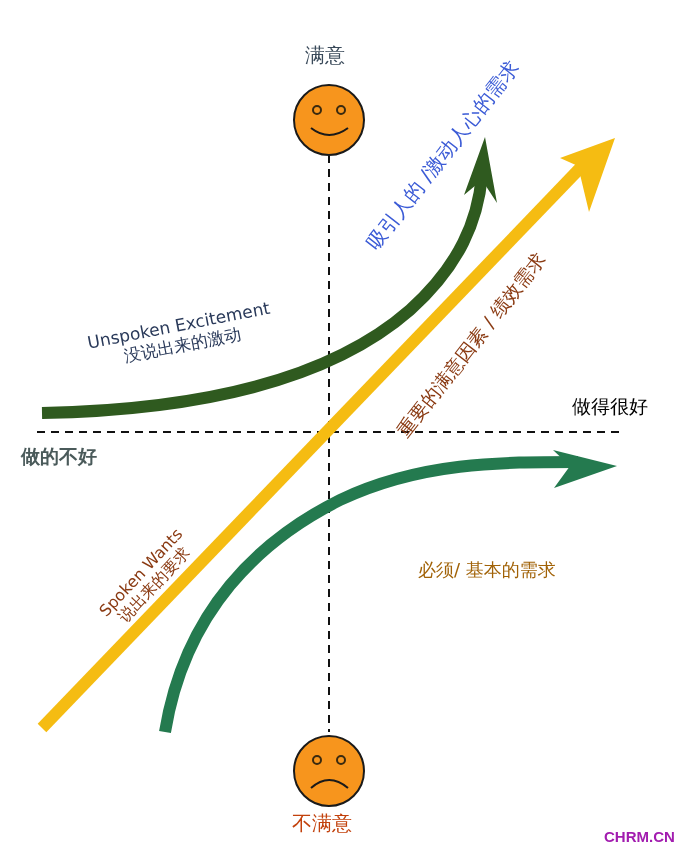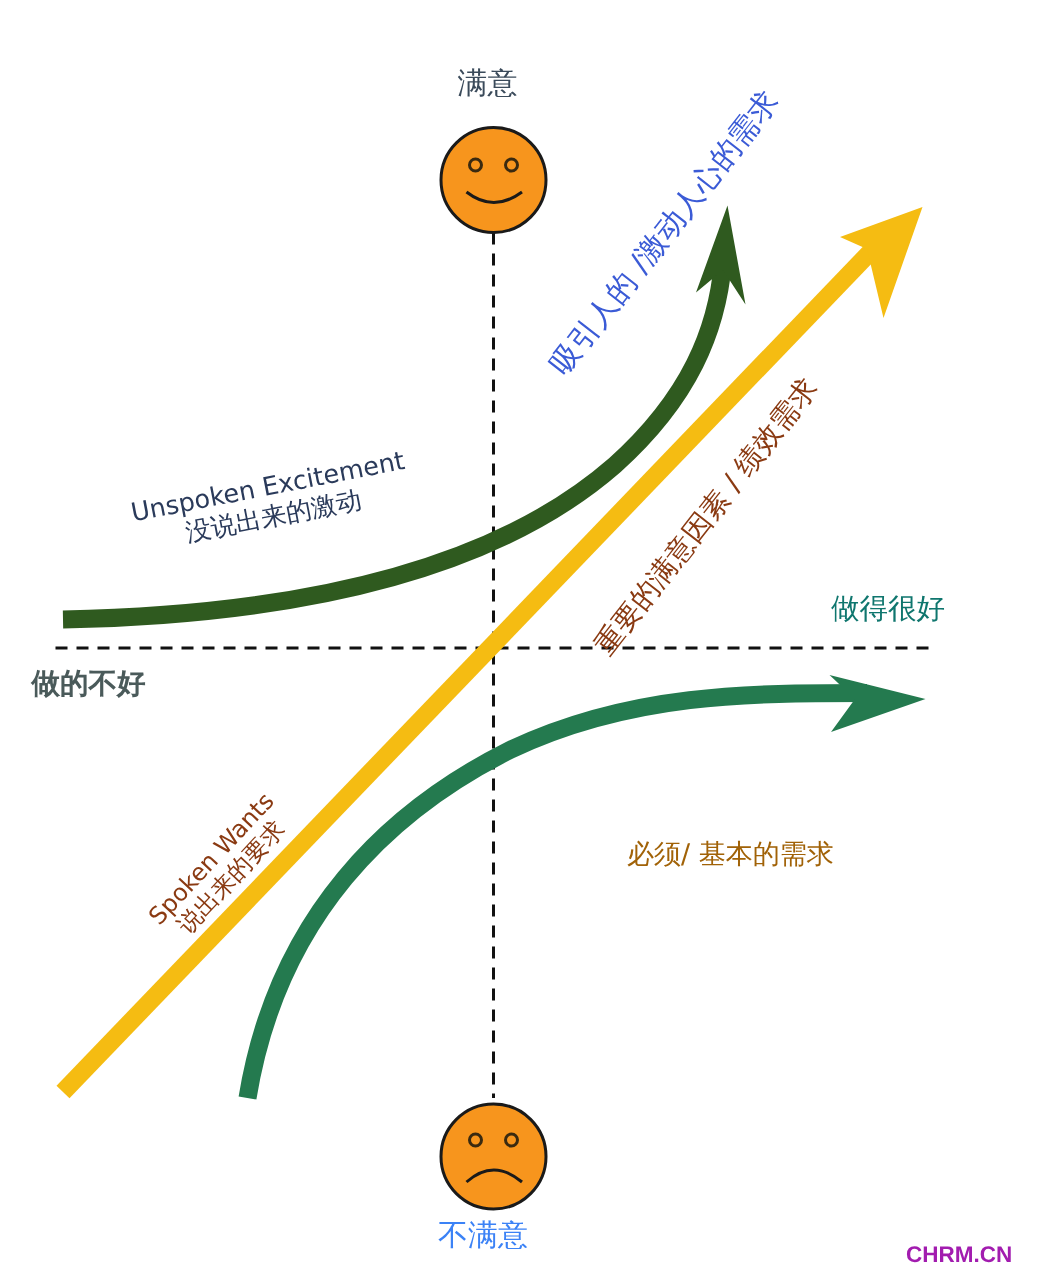--- a/index.html
+++ b/index.html
@@ -43,23 +43,23 @@
 
     <g>
       <circle cx="329" cy="771" r="35" fill="#f7951d" stroke="#1a1a1a" stroke-width="2"></circle>
       <circle cx="317" cy="760" r="4" fill="none" stroke="#3a2a10" stroke-width="2"></circle>
       <circle cx="341" cy="760" r="4" fill="none" stroke="#3a2a10" stroke-width="2"></circle>
       <path d="M 311 788 Q 329 772 348 788" fill="none" stroke="#1a1a1a" stroke-width="2"></path>
     </g>
   </svg>
 
   <div class="lbl" style="left:305px; top:44px; font-size:20px; color:#3a4a5a;">满意</div>
-  <div class="lbl" style="left:292px; top:812px; font-size:20px; color:#3b82f6;">不满意</div>
+  <div class="lbl" style="left:292px; top:812px; font-size:20px; color:#c2410c;">不满意</div>
   <div class="lbl" style="left:21px; top:446px; font-size:19px; font-weight:bold; color:#4a5a5a;">做的不好</div>
-  <div class="lbl" style="left:554px; top:396px; font-size:19px; color:#0f766e;">做得很好</div>
+  <div class="lbl" style="left:572px; top:396px; font-size:19px; color:#000000;">做得很好</div>
 
   <div class="lbl rot" style="left:86px; top:334px; transform: rotate(-11deg); color:#2a3a5a; text-align:center;">
     <div style="font-size:17px;">Unspoken Excitement</div>
     <div style="font-size:17px;">没说出来的激动</div>
   </div>
   <div class="lbl rot" style="left:362px; top:240px; transform: rotate(-52deg); font-size:20px; color:#3b5bd6;">吸引人的 /激动人心的需求</div>
 
   <div class="lbl rot" style="left:393px; top:428px; transform: rotate(-52deg); font-size:19px; color:#8a3a12;">重要的满意因素 / 绩效需求</div>
   <div class="lbl rot" style="left:96px; top:608px; transform: rotate(-47deg); color:#8a3a12; text-align:center;">
     <div style="font-size:16px;">Spoken Wants</div>

